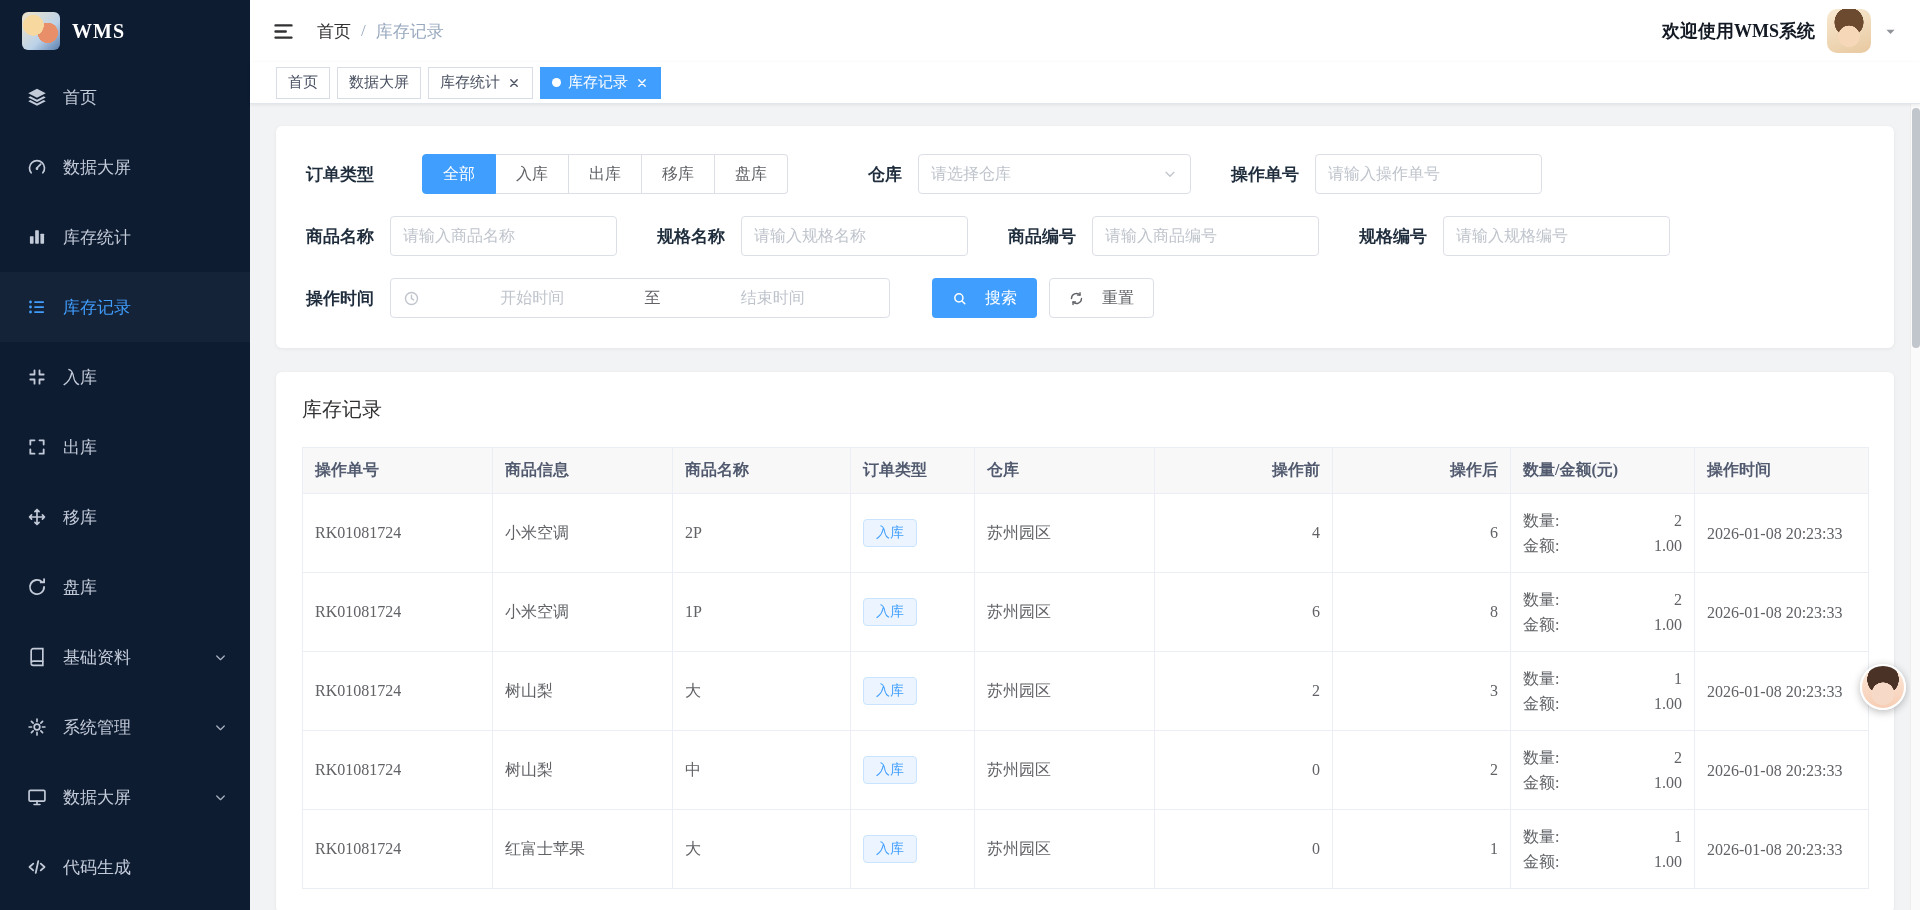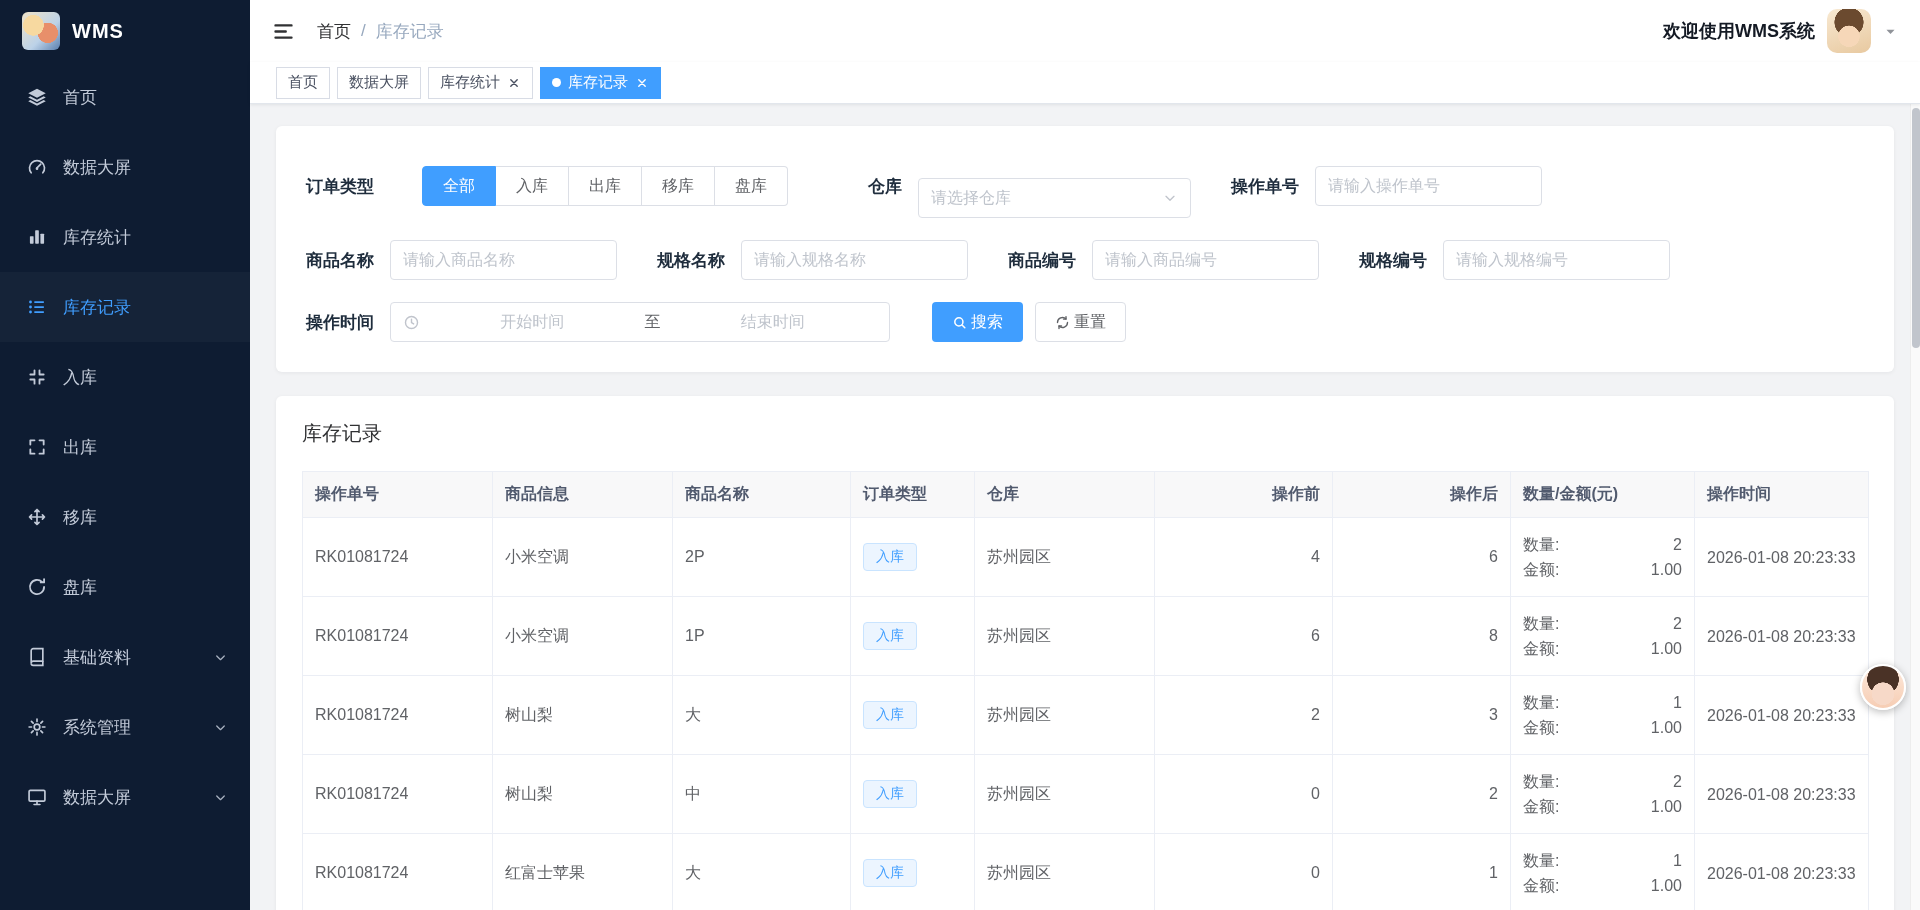--- a/index.html
+++ b/index.html
@@ -1,18 +1,18 @@
 <!DOCTYPE html>
 <html><head>
 <meta charset="utf-8">
 <style>
   html,body{margin:0;padding:0;width:1920px;height:910px;overflow:hidden;
     font-family:"Liberation Sans","DejaVu Sans",sans-serif;background:#f2f3f5;}
   *{box-sizing:border-box;}
-  .app{display:flex;width:1920px;height:910px;}
+  .app{display:flex;width:1920px;height:910px;font-family:Liberation Serif, serif;}
 
   
   .sidebar{width:250px;min-width:250px;height:910px;background:#0e1c32;color:#c3cbd9;overflow:hidden;}
   .logo{height:62px;display:flex;align-items:center;padding-left:22px;gap:12px;}
   .logo-img{width:38px;height:38px;border-radius:6px;
     background:radial-gradient(circle at 30% 35%,#f7d9a0 0 28%,transparent 29%),
                radial-gradient(circle at 68% 55%,#e88f6a 0 30%,transparent 31%),
                linear-gradient(135deg,#f0e3c8 0%,#bcd2e8 60%,#5a7fae 100%);}
   .logo-text{color:#ffffff;font-size:20px;font-weight:700;letter-spacing:1px;}
   .menu-item{height:70px;display:flex;align-items:center;padding:0 22px 0 27px;gap:16px;
@@ -57,31 +57,31 @@
   .f-item{display:flex;align-items:center;margin-right:40px;}
   .f-item.gap-lg{margin-right:80px;}
   .f-label{font-weight:700;color:#1f2d3d;font-size:17px;margin-right:16px;white-space:nowrap;}
   .radio-group{display:inline-flex;padding-left:32px;}
   .radio-btn{height:40px;padding:0 20px;border:1px solid #dcdfe6;border-left:none;background:#fff;
     color:#606266;font-size:16px;cursor:pointer;font-family:inherit;}
   .radio-btn:first-child{border-left:1px solid #dcdfe6;border-radius:4px 0 0 4px;}
   .radio-btn:last-child{border-radius:0 4px 4px 0;}
   .radio-btn.active{background:#409eff;border-color:#409eff;color:#fff;}
   .select-box{width:273px;height:40px;border:1px solid #dcdfe6;border-radius:4px;display:flex;
-    align-items:center;padding:0 12px;color:#bfc4cc;font-size:16px;background:#fff;cursor:pointer;margin-top:24px;}
+    align-items:center;padding:0 12px;color:#bfc4cc;font-size:16px;background:#fff;cursor:pointer;}
   .select-box .chev{margin-left:auto;width:16px;height:16px;color:#c0c4cc;}
   .text-input{width:227px;height:40px;border:1px solid #dcdfe6;border-radius:4px;padding:0 12px;
     font-size:16px;color:#606266;font-family:inherit;outline:none;}
   .text-input::placeholder{color:#bfc4cc;}
   .date-range{width:500px;height:40px;border:1px solid #dcdfe6;border-radius:4px;display:flex;
     align-items:center;padding:12px 12px;background:#fff;gap:8px;cursor:pointer;}
   .date-range .ph{flex:1;text-align:center;color:#bfc4cc;font-size:16px;}
   .date-range .dsep{color:#606266;font-size:16px;}
   .clock{width:17px;height:17px;color:#c0c4cc;}
-  .btn{height:40px;border-radius:4px;display:inline-flex;align-items:center;gap:4px;font-size:16px;
+  .btn{height:40px;border-radius:4px;display:inline-flex;align-items:center;gap:18px;font-size:16px;
     padding:0 19px;cursor:pointer;border:1px solid transparent;font-family:inherit;}
   .btn .icn{width:15px;height:15px;}
   .btn-primary{background:#409eff;color:#fff;margin-left:42px;}
   .btn-plain{background:#fff;border-color:#dcdfe6;color:#606266;margin-left:12px;}
 
   .table-card{margin-top:24px;padding:24px 26px;}
   .table-title{font-size:20px;color:#303133;margin-bottom:24px;}
   table{width:100%;border-collapse:collapse;table-layout:fixed;}
   thead th{background:#f8f8f9;color:#515a6e;font-weight:700;font-size:16px;text-align:left;
     padding:12px;border:1px solid #ebeef5;white-space:nowrap;}
@@ -224,20 +224,28 @@
               <rect x="2.5" y="4" width="19" height="13" rx="1.5"></rect>
               <path d="M8.5 21h7M12 17v4"></path>
             </svg>
           </span>
           <span class="label">数据大屏</span>
           <span class="icn arrow">
             <svg viewBox="0 0 24 24" fill="none" stroke="currentColor" stroke-width="2" stroke-linecap="round" stroke-linejoin="round">
               <path d="M6 9.5l6 6 6-6"></path>
             </svg>
           </span>
+        </div>
+        <div class="menu-item">
+          <span class="icn">
+            <svg viewBox="0 0 24 24" fill="none" stroke="currentColor" stroke-width="2.2" stroke-linecap="round" stroke-linejoin="round">
+              <path d="M7.5 8 3 12l4.5 4M16.5 8 21 12l-4.5 4M13.5 5l-3 14"></path>
+            </svg>
+          </span>
+          <span class="label">代码生成</span>
         </div>
       </nav>
   </aside>
 
   <div class="main">
 
     <header class="navbar">
       <span class="icn hamburger">
           <svg viewBox="0 0 24 24" fill="currentColor">
             <rect x="2.5" y="4.5" width="19" height="2.4" rx="1"></rect>

